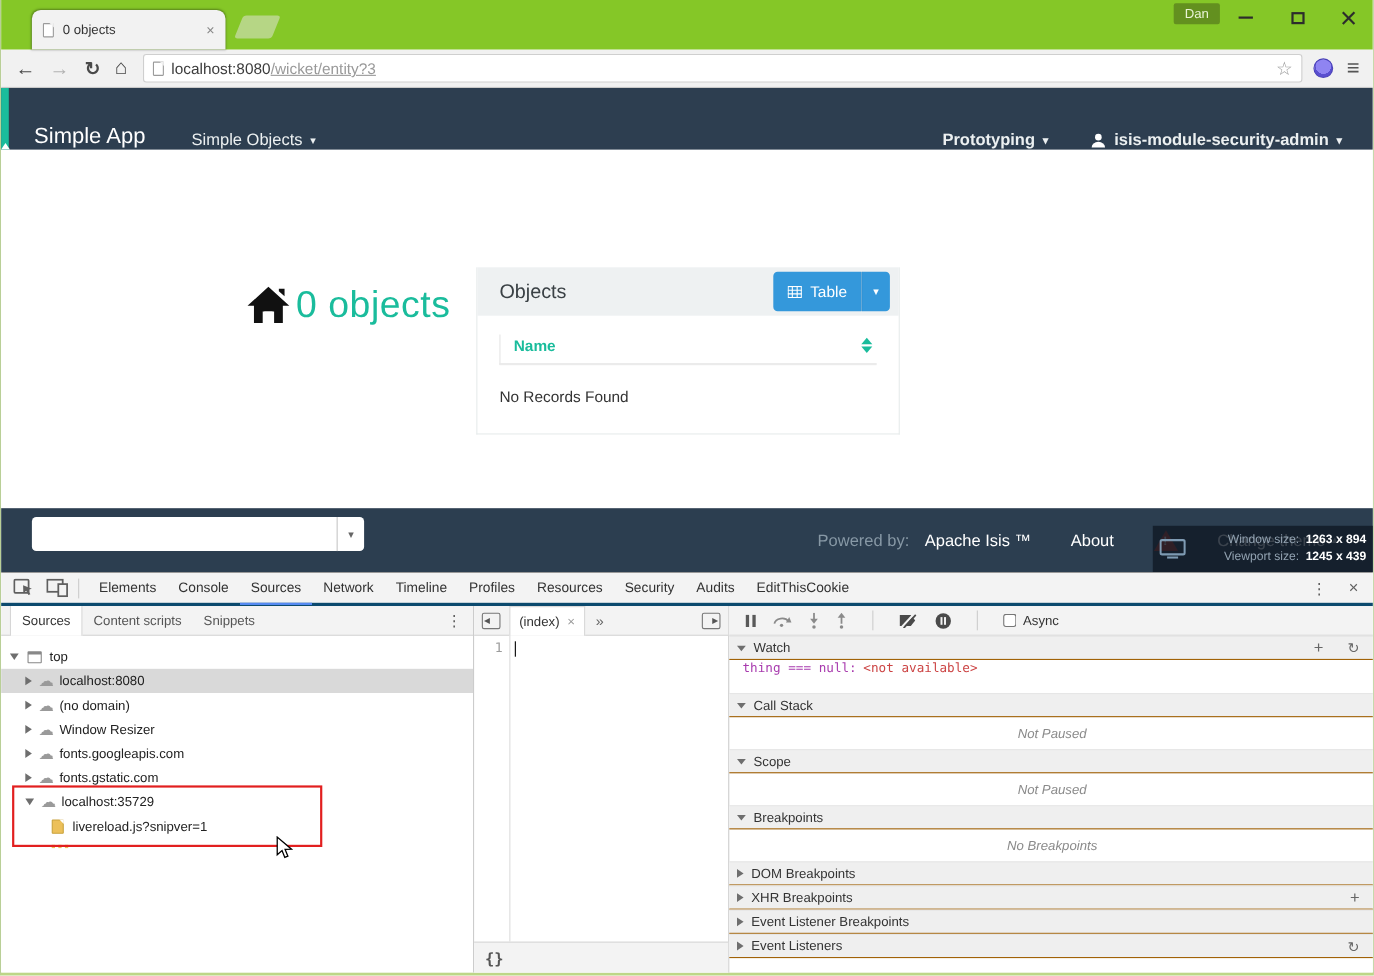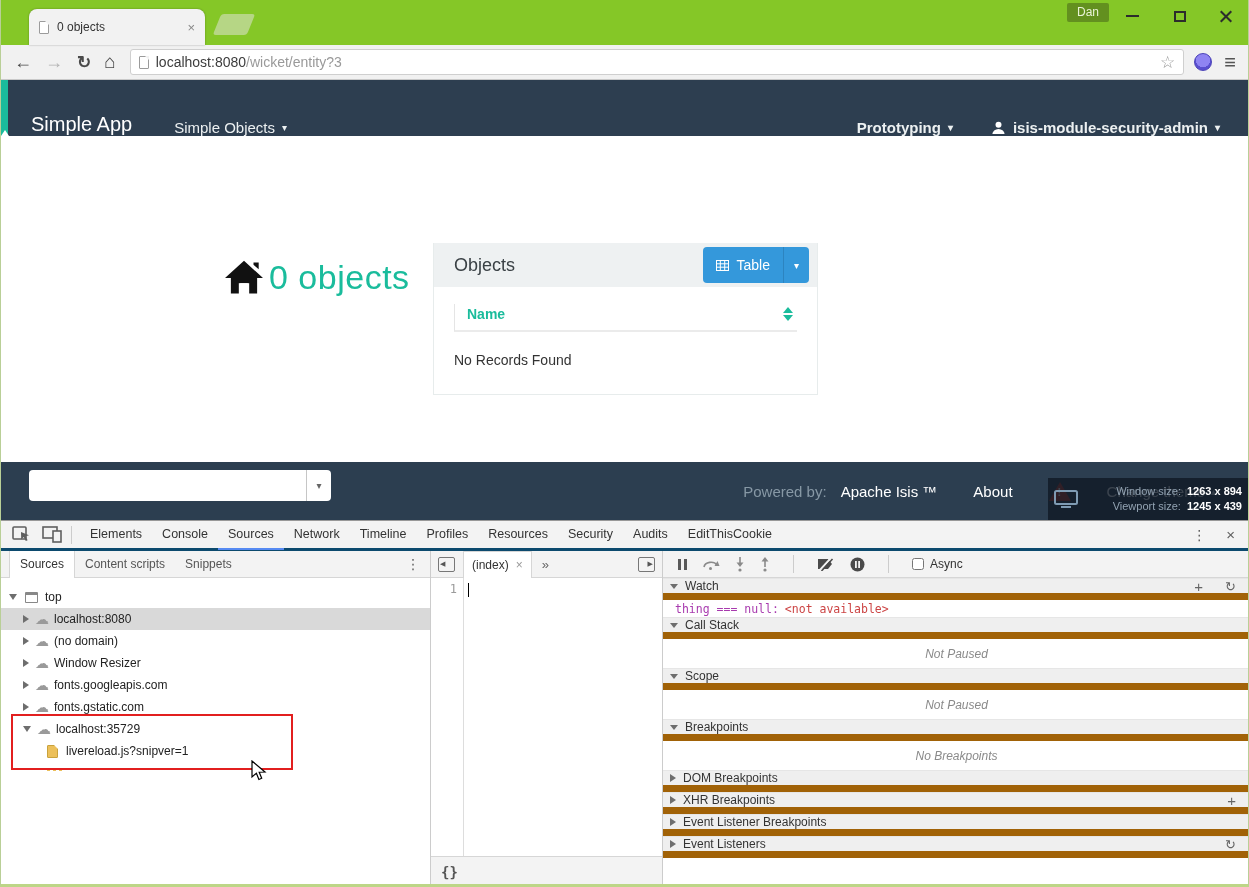--- a/index.html
+++ b/index.html
@@ -31,21 +31,21 @@
              display:flex; align-items:center; }
   .nav-glyph { font-size:18px; font-weight:bold; margin-left:13px; color:#4a4a4a; }
   .nav-glyph.disabled { color:#b3b3b3; }
   .reload-glyph { font-size:17px; font-weight:bold; margin-left:14px; color:#4a4a4a; }
   .home-glyph { font-size:19px; font-weight:bold; margin-left:13px; color:#4a4a4a; }
   .omnibox { flex:1; height:26px; margin:0 10px 0 14px; background:#fff; border:1px solid #cfcfcf;
              border-radius:3px; display:flex; align-items:center; padding:0 8px; gap:7px; }
   .doc-icon { width:10px; height:13px; border:1px solid #9b9b9b; border-radius:1px; position:relative; background:#fff; }
   .doc-icon::after { content:""; position:absolute; right:-1px; top:-1px; border-left:4px solid transparent; border-top:4px solid #f1f1f1; }
   .url { font-size:14px; white-space:nowrap; }
-  .url-host { color:#3c3c3c; } .url-path { color:#999; }
+  .url-host { color:#3c3c3c; } .url-path { color:#999;text-decoration:underline; }
   .omni-spacer { flex:1; }
   .star-glyph { font-size:17px; color:#9a9a9a; }
   .ext-cookie { width:18px; height:18px; margin-right:12px; border-radius:50%;
                 background:radial-gradient(circle at 50% 38%, #8f84f2 0 55%, #5a4fd0 56% 100%); border:1px solid #4a41b8; }
   .menu-glyph { font-size:20px; color:#555; margin-right:12px; font-weight:bold; }
 
   
   .app { position:relative; height:382px; background:#fff; }
   .navbar { position:relative; height:56px; background:#2d3e50; display:flex; align-items:flex-end; color:#fff; }
   .teal-stripe { position:absolute; left:0; top:0; width:7px; height:56px; background:#1abc9c; }
@@ -149,26 +149,26 @@
   .caret-line { position:absolute; left:4px; top:5px; width:1px; height:14px; background:#000; }
   .ed-status { height:31px; background:#f3f3f3; border-top:1px solid #d6d6d6; display:flex; align-items:center; }
   .braces { font-family:"DejaVu Sans Mono",monospace; font-size:14px; font-weight:bold; color:#555; padding-left:10px; }
 
   .dt-rightcol { flex:1; display:flex; flex-direction:column; }
   .dbg-toolbar { height:27px; background:#f3f3f3; border-bottom:1px solid #d6d6d6; display:flex; align-items:center; gap:15px; padding-left:15px; }
   .ic-pause { display:flex; gap:3px; }
   .ic-pause i { width:3px; height:11px; background:#595959; display:block; }
   .async-wrap { display:flex; align-items:center; gap:6px; }
   .async-wrap input { width:12px; height:12px; }
-  .sec-head { height:22px; background:#efefef; border-bottom:7px solid #a16207; border-top:1px solid #e6e6e6;
+  .sec-head { height:22px; background:#efefef; border-bottom:1px solid #a16207; border-top:1px solid #e6e6e6;
               display:flex; align-items:center; gap:7px; padding:0 14px 0 7px; color:#333; }
   .sec-head .tri-d { border-top-width:5px; border-left-width:4px; border-right-width:4px; }
   .sec-right { margin-left:auto; display:flex; align-items:center; gap:22px; color:#666; }
   .plus-g { font-size:15px; } .refresh-g { font-size:13px; }
-  .watch-expr { height:17px; display:flex; align-items:center; gap:6px; padding-left:12px;
+  .watch-expr { height:30px; display:flex; gap:6px; padding-left:12px;
                 font-family:"DejaVu Sans Mono",monospace; font-size:11.5px; }
   .w-purple { color:#a83aae; } .w-red { color:#cc4444; }
   .sec-empty { height:29px; display:flex; align-items:center; justify-content:center;
                font-style:italic; color:#8a8a8a; font-size:12px; }
 </style>
 </head>
 <body>
 
 <div class="window">
 

